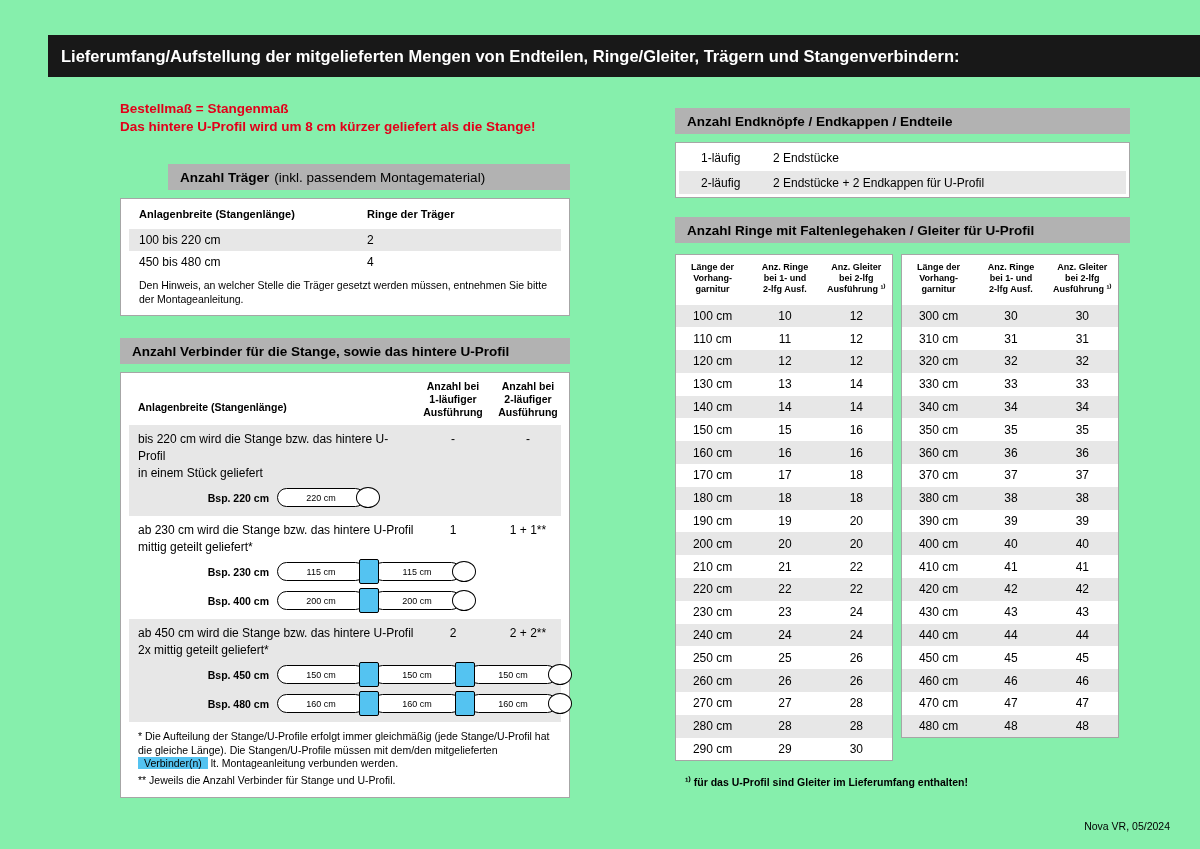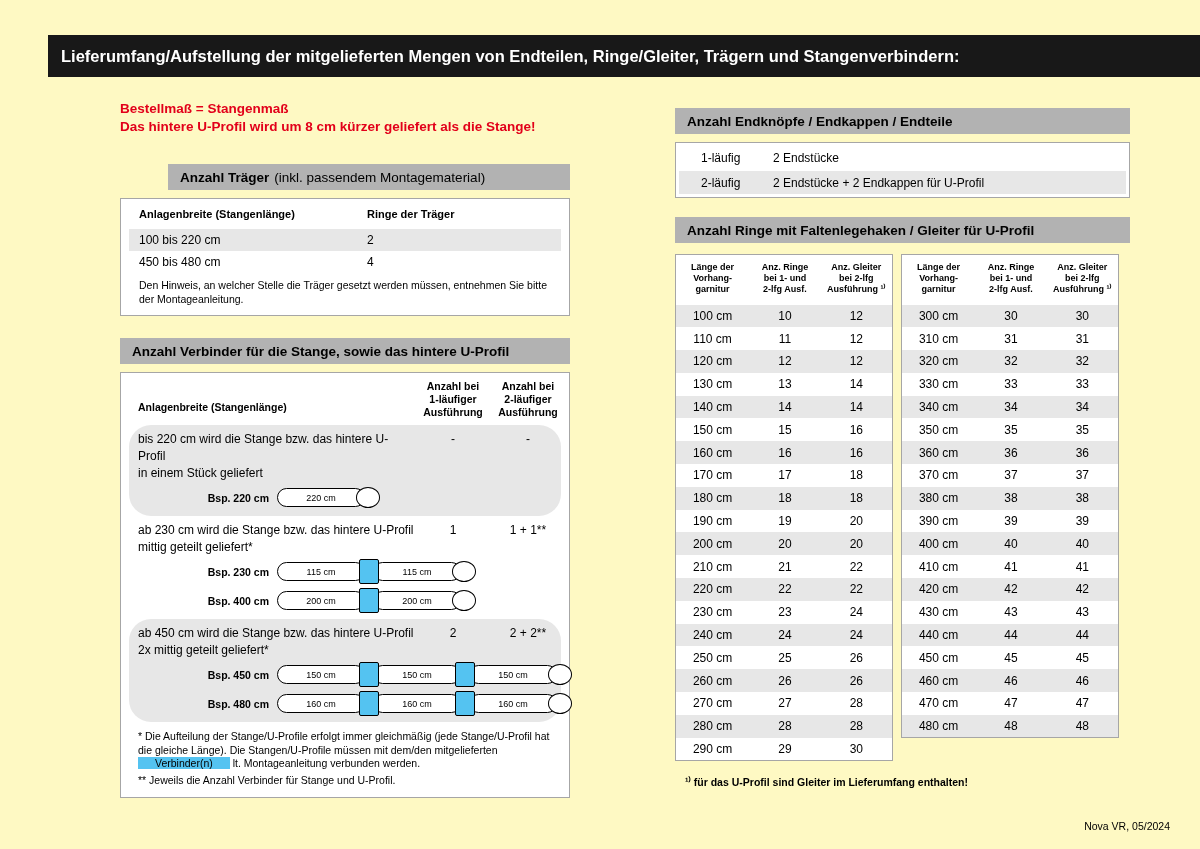--- a/index.html
+++ b/index.html
@@ -1,18 +1,18 @@
 <!DOCTYPE html>
 <html lang="de" style="--accent-red: #e2001a; --bar-black: #181818; --header-gray: #b2b2b2; --row-gray: #e7e7e7; --connector-blue: #54c3f1; --border-gray: #a6a6a6;"><head>
 <meta charset="utf-8">
 <title>Lieferumfang</title>
 <style>
   * { margin:0; padding:0; box-sizing:border-box; }
   body { font-family:"Liberation Sans", sans-serif; background:#fff; color:#000; }
-  .page { position:relative; width:1200px; height:849px; background:#fef9c3; overflow:hidden; }
+  .page { position:relative; width:1200px; height:849px; background:#86efac; overflow:hidden; }
 
   
   .topbar { position:absolute; left:48px; top:35px; width:1152px; height:42px;
             background:var(--bar-black,#181818); color:#fff; display:flex; align-items:center; padding-left:13px; }
   .topbar-text { font-size:16.5px; font-weight:bold; }
 
   .col-left  { position:absolute; left:120px; top:100px; width:450px; }
   .col-right { position:absolute; left:675px; top:108px; width:455px; }
 
   .red-note { color:var(--accent-red,#e2001a); font-weight:bold; font-size:13.5px; line-height:18px; }
@@ -36,40 +36,40 @@
 
   
   .verbinder-box { padding:0 8px; }
   .vb-header { position:relative; height:52px; }
   .vb-h1 { position:absolute; left:9px; bottom:12px; font-size:10.5px; font-weight:bold; }
   .vb-h2, .vb-h3 { position:absolute; top:7px; width:96px; text-align:center;
                    font-size:10.5px; font-weight:bold; line-height:13px; }
   .vb-h2 { left:276px; } .vb-h3 { left:351px; }
   .pre { white-space:pre-line; }
 
-  .vb-section { position:relative; padding:6px 0 5px;border-radius:22px; }
+  .vb-section { position:relative; padding:6px 0 5px; }
   .vb-section.gray { background:var(--row-gray,#e7e7e7); }
   .vb-desc { padding-left:9px; font-size:12px; line-height:17px; width:285px; }
   .vb-c1, .vb-c2 { position:absolute; top:7px; width:96px; text-align:center; font-size:12px; }
   .vb-c1 { left:276px; } .vb-c2 { left:351px; }
 
   .bsp-row { display:flex; align-items:center; height:27px; margin-top:2px;padding-left:48px; }
   .bsp-label { width:92px; min-width:92px; text-align:right; margin-right:8px; font-weight:bold; font-size:10.5px; }
   .rod { display:flex; align-items:center; }
   .seg { width:88px; min-width:88px; height:19px; background:#fff; border:1px solid #000; border-radius:9.5px;
          display:flex; align-items:center; justify-content:center; font-size:9px; position:relative; z-index:1; }
   .conn { width:20px; min-width:20px; height:25px; background:var(--connector-blue,#54c3f1); border:1px solid #000;
           border-radius:2px; margin:0 -6px; position:relative; z-index:2; }
   .knob { width:24px; min-width:24px; height:21px; background:#fff; border:1px solid #000; border-radius:50%;
           margin-left:-9px; position:relative; z-index:3; }
 
   .vb-footnotes { padding:8px 9px 10px; }
   .fn { font-size:10.5px; line-height:13.5px; }
   .fn + .fn { margin-top:3px; }
-  .hl { background:var(--connector-blue,#54c3f1); padding:0 17px; }
+  .hl { background:var(--connector-blue,#54c3f1); padding:0 6px; }
 
   
   .endteile-box { padding:3px; }
   .et-row { display:flex; align-items:center; height:23px; font-size:12px; }
   .et-row + .et-row { margin-top:2px; }
   .et-row.gray { background:var(--row-gray,#e7e7e7); }
   .et-c1 { width:72px; margin-left:22px; }
   .et-c2 { flex:1; }
 
   

